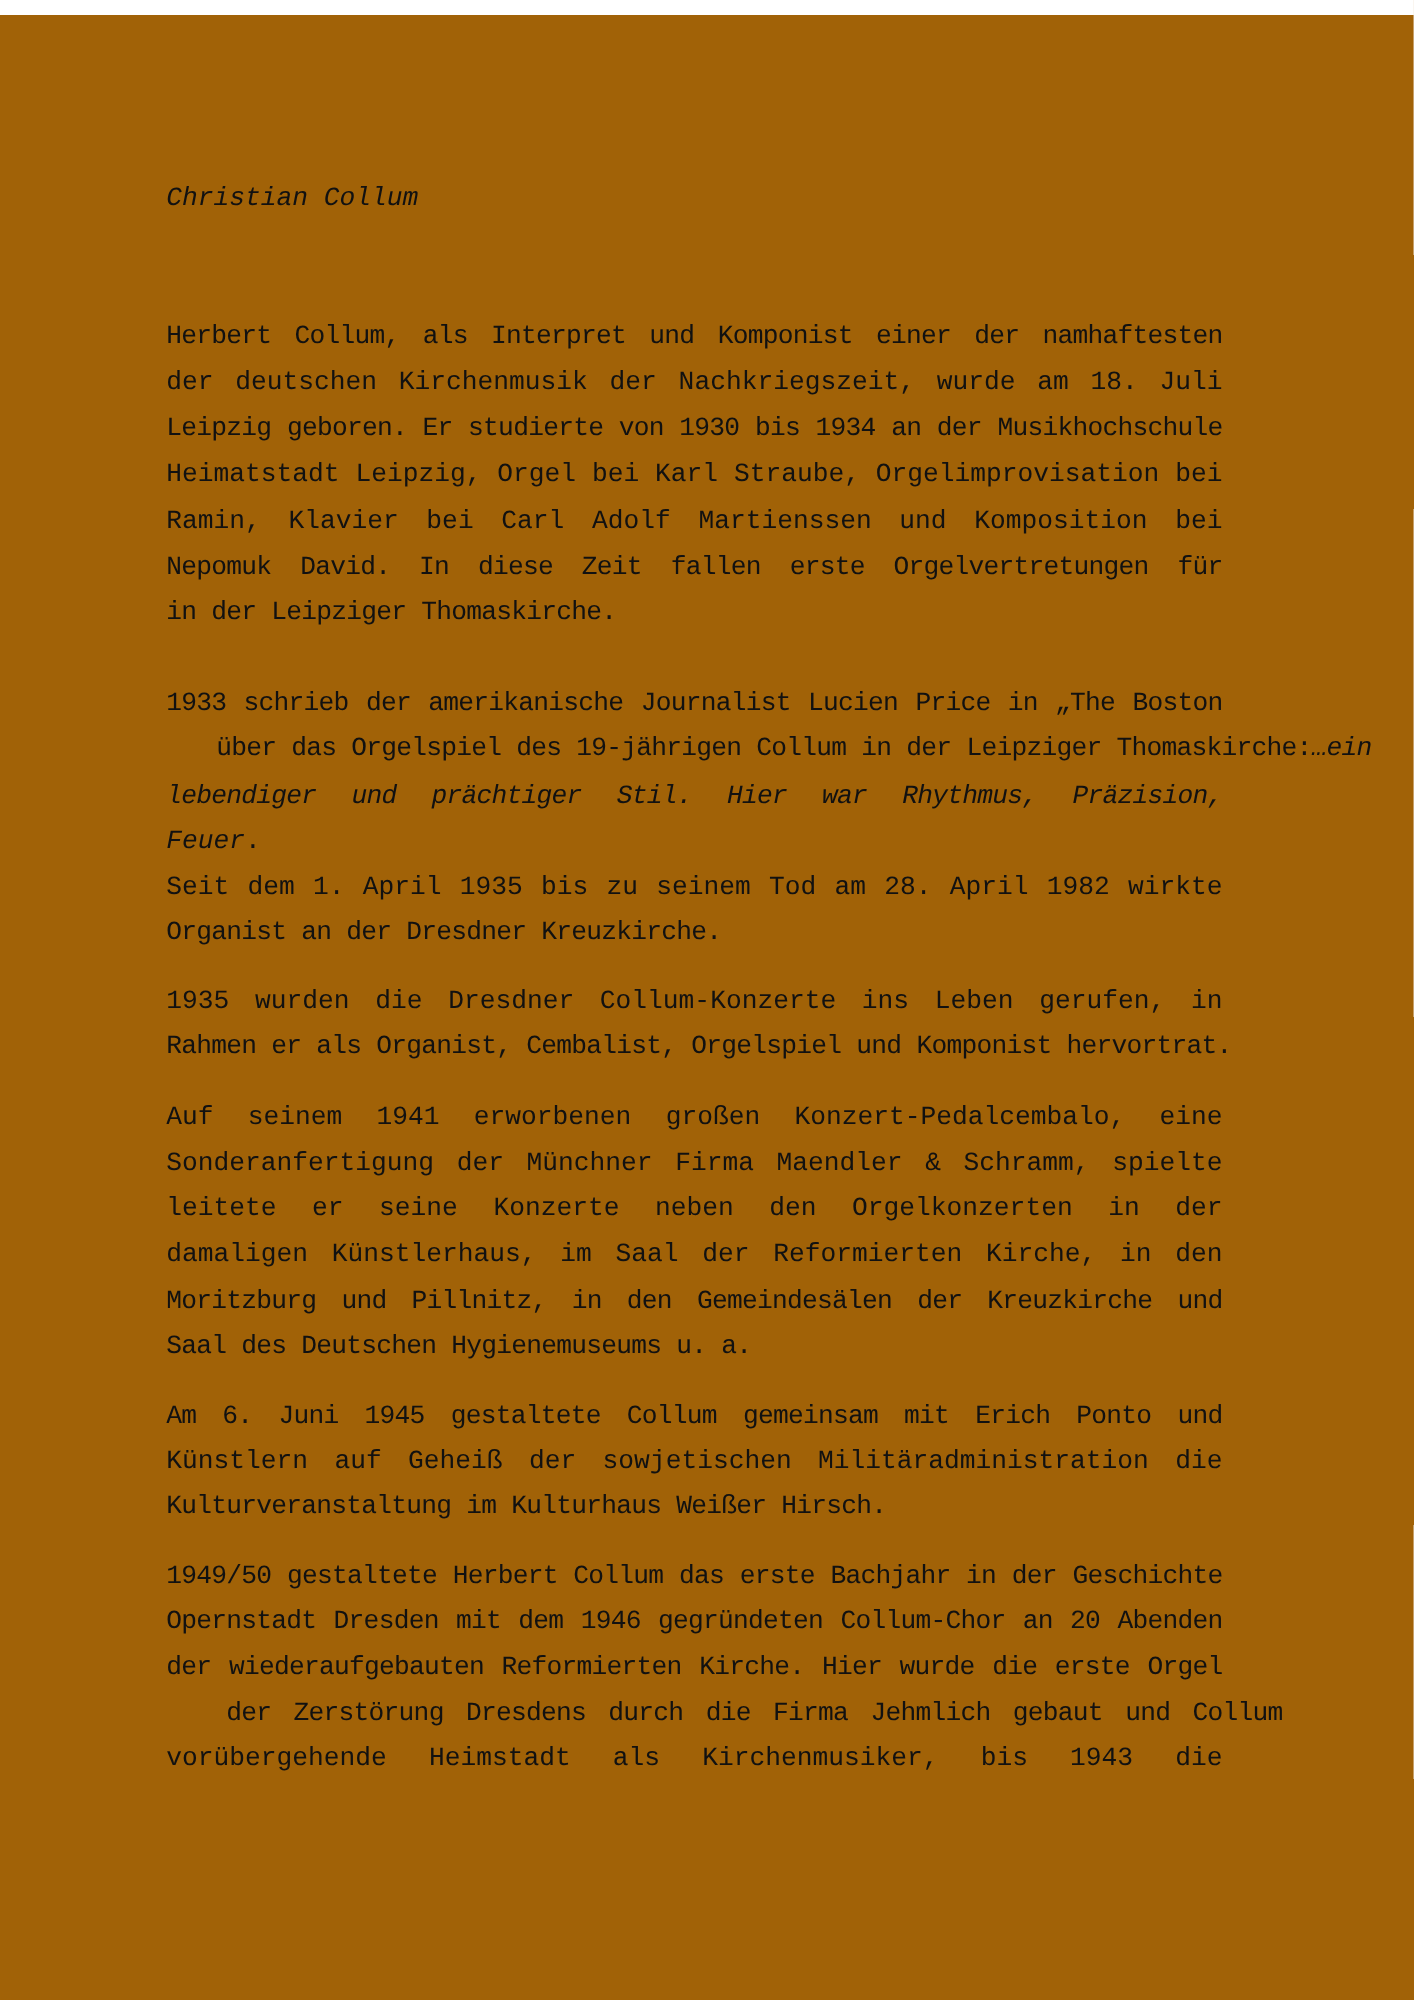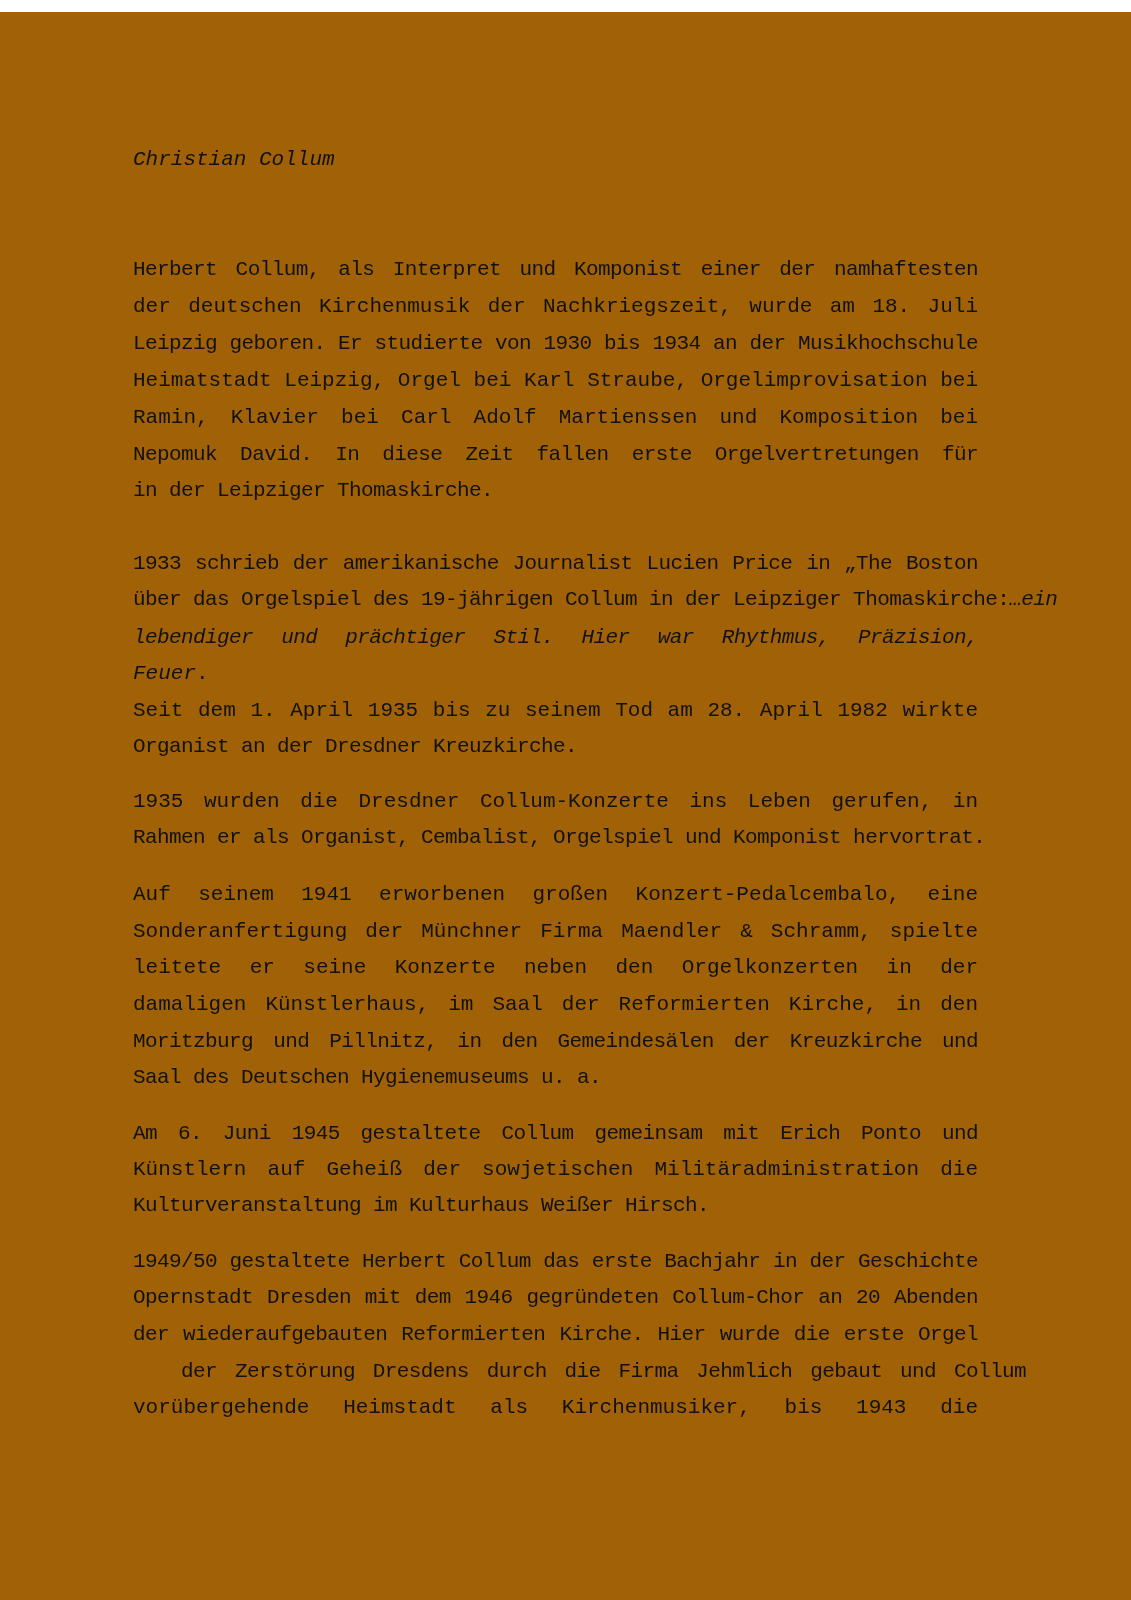--- a/index.html
+++ b/index.html
@@ -65,21 +65,21 @@
     <div class="line just" style="top:280px;">der deutschen Kirchenmusik der Nachkriegszeit,  wurde am 18. Juli 1914 in</div>
     <div class="line just cond" style="top:317px;">Leipzig geboren. Er studierte von 1930 bis 1934 an der Musikhochschule seiner</div>
     <div class="line just" style="top:354px;">Heimatstadt Leipzig, Orgel bei Karl Straube, Orgelimprovisation bei Günther</div>
     <div class="line just" style="top:391px;">Ramin, Klavier bei Carl Adolf Martienssen und Komposition bei Johann</div>
     <div class="line just cond" style="top:428px;">Nepomuk David. In diese Zeit fallen erste Orgelvertretungen für Günther Hirsch</div>
     <div class="line left cond" style="top:464px;">in der Leipziger Thomaskirche.</div>
   </div>
 
   <div>
     <div class="line just cond" style="top:537px;">1933 schrieb der amerikanische Journalist Lucien Price in „The Boston Globe“</div>
-    <div class="line left cond" style="top:573px; display:flex; justify-content:space-between;">
+    <div class="line left cond" style="top:573px; display:flex; justify-content:space-between;margin-left:40px;">
       <span>über das Orgelspiel des 19-jährigen Collum in der Leipziger Thomaskirche: </span>
       <span class="it">…ein</span>
     </div>
     <div class="line just it cond" style="top:611px;">lebendiger und prächtiger Stil. Hier war Rhythmus, Präzision, Leidenschaft und</div>
     <div class="line left" style="top:647px;">
       <span class="it">Feuer</span><span>.</span>
     </div>
   </div>
 
   <div>

